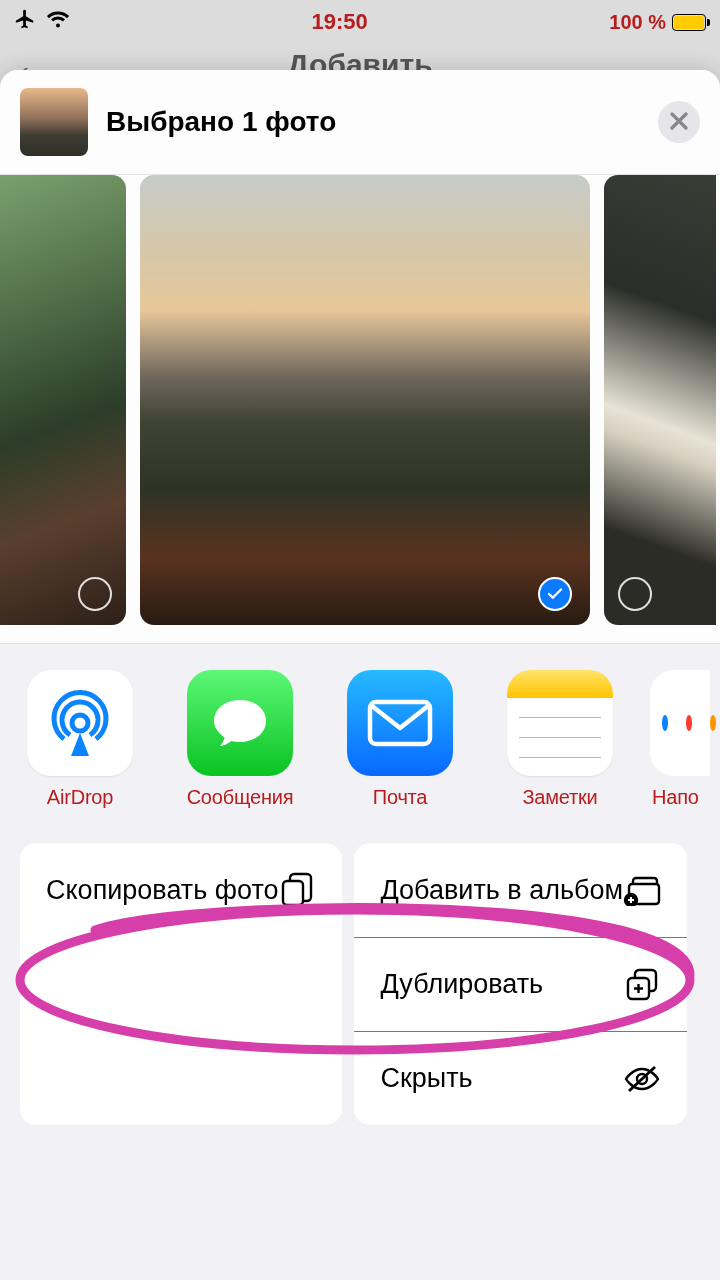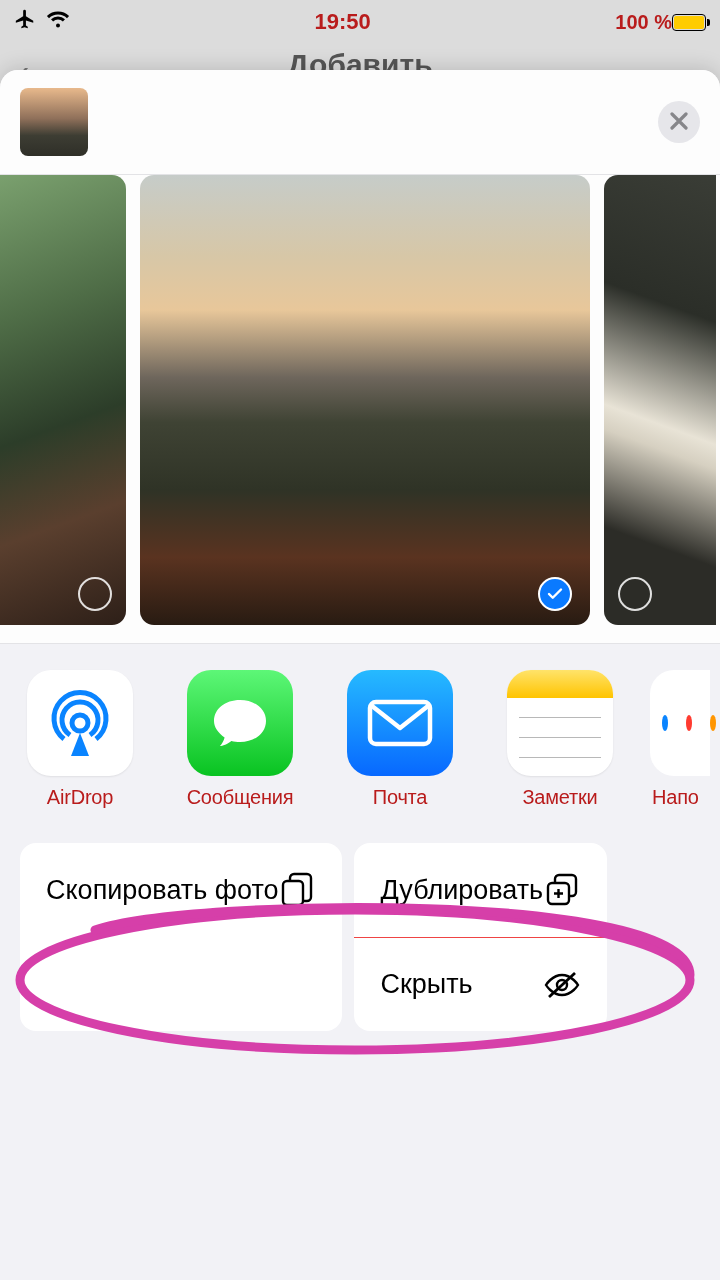--- a/index.html
+++ b/index.html
@@ -1,21 +1,21 @@
 <!DOCTYPE html>
 <html><head>
 <meta charset="utf-8">
 <style>
   * { margin: 0; padding: 0; box-sizing: border-box; -webkit-font-smoothing: antialiased; }
   html, body { width: 720px; height: 1280px; overflow: hidden; font-family: -apple-system, "Helvetica Neue", Arial, sans-serif; background:#eaeaea; }
   
   .backdrop { position:absolute; inset:0; background:#dcdcdc; }
   .status-bar { position:absolute; top:0; left:0; right:0; height:44px; display:flex; align-items:center; justify-content:space-between; padding:0 14px; font-size:22px; font-weight:600; color:#b91c1c; }
   .status-left { display:flex; align-items:center; gap:10px; }
-  .status-right { display:flex; align-items:center; font-size:20px;text-align:center; }
+  .status-right { display:flex; align-items:center; gap:6px; font-size:20px;text-align:center; }
   .battery { width:34px; height:17px; border:1.5px solid #000; border-radius:4px; position:relative; }
   .battery::after { content:""; position:absolute; right:-5px; top:4px; width:3px; height:7px; background:#000; border-radius:0 2px 2px 0;}
   .battery-fill { position:absolute; inset:1px; background:#ffcc00; border-radius:2px; }
   .nav-title { position:absolute; top:48px; left:0; right:0; text-align:center; font-size:30px; font-weight:600; color:#555; }
   .nav-back { position:absolute; top:52px; left:18px; font-size:34px; color:#777; }
 
   
   .sheet { position:absolute; top:70px; left:0; right:0; bottom:0; background:#f2f2f6; border-radius:18px 18px 0 0; box-shadow:0 -2px 20px rgba(0,0,0,0.15); overflow:hidden; }
   .sheet-header { background:#fdfdfd; padding:18px 20px 18px 20px; display:flex; align-items:center; border-bottom:1px solid #e3e3e6;}
   .thumb { width:68px; height:68px; border-radius:8px; background:linear-gradient(to bottom,#e8b98c 0%,#8f705a 45%,#3d3d33 70%,#2f2f28 100%); margin-right:18px; flex:0 0 auto; }
@@ -93,20 +93,21 @@
   </div>
   <div class="nav-back">‹</div>
   <div class="nav-title">Добавить</div>
 </div>
 
 <div class="sheet">
 
   <div class="sheet-header">
     <div class="thumb"></div>
     <div class="header-text">
+      <div class="header-title">Выбрано 1 фото</div>
     </div>
     <div class="close-btn">
       <span>
         <svg width="18" height="18" viewBox="0 0 18 18">
             <path d="M2 2 L16 16 M16 2 L2 16" stroke="#86868a" stroke-width="3.2" stroke-linecap="round"></path>
           </svg>
       </span>
     </div>
   </div>
 
@@ -183,20 +184,31 @@
         <span class="action-icon">
           <svg width="34" height="36" viewBox="0 0 34 36" fill="none" stroke="#000" stroke-width="2.4">
               <rect x="3" y="9" width="20" height="24" rx="4"></rect>
               <path d="M10 9V6a4 4 0 0 1 4-4h13a4 4 0 0 1 4 4v19a4 4 0 0 1-4 4h-4"></path>
             </svg>
         </span>
       </div>
     </div>
     <div class="action-group">
       <div class="action-row">
+        <span>Добавить в альбом</span>
+        <span class="action-icon">
+          <svg width="38" height="32" viewBox="0 0 38 32" fill="none" stroke="#000" stroke-width="2.4">
+              <rect x="6" y="10" width="30" height="20" rx="3"></rect>
+              <path d="M10 10V7a3 3 0 0 1 3-3h18a3 3 0 0 1 3 3v3"></path>
+              <circle cx="8" cy="26" r="6" fill="#000"></circle>
+              <path d="M8 23v6M5 26h6" stroke="#fff" stroke-width="2"></path>
+            </svg>
+        </span>
+      </div>
+      <div class="action-row">
         <span>Дублировать</span>
         <span class="action-icon">
           <svg width="34" height="34" viewBox="0 0 34 34" fill="none" stroke="#000" stroke-width="2.4">
               <rect x="3" y="10" width="21" height="21" rx="4"></rect>
               <path d="M10 10V6a4 4 0 0 1 4-4h13a4 4 0 0 1 4 4v13a4 4 0 0 1-4 4h-4"></path>
               <path d="M13.5 16v9M9 20.5h9"></path>
             </svg>
         </span>
       </div>
       <div class="action-row">

